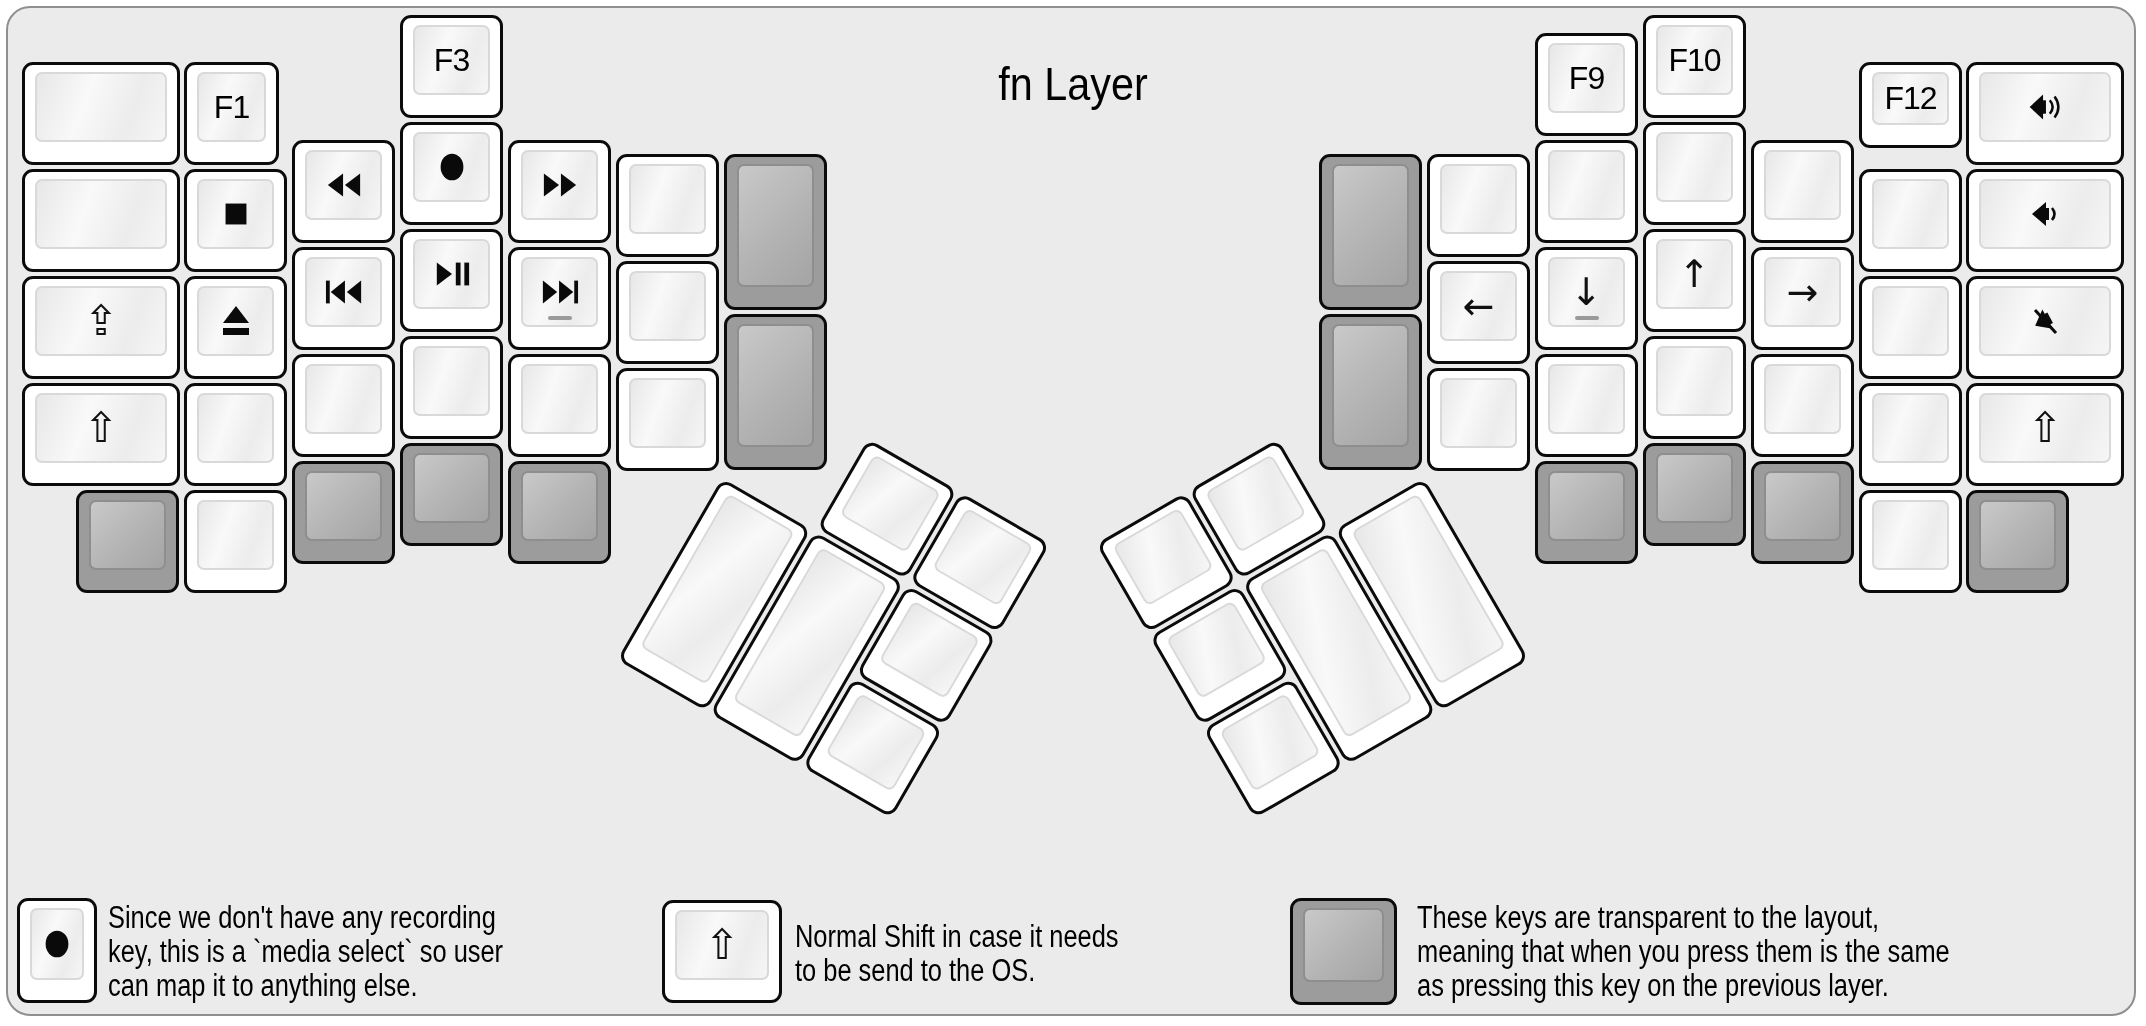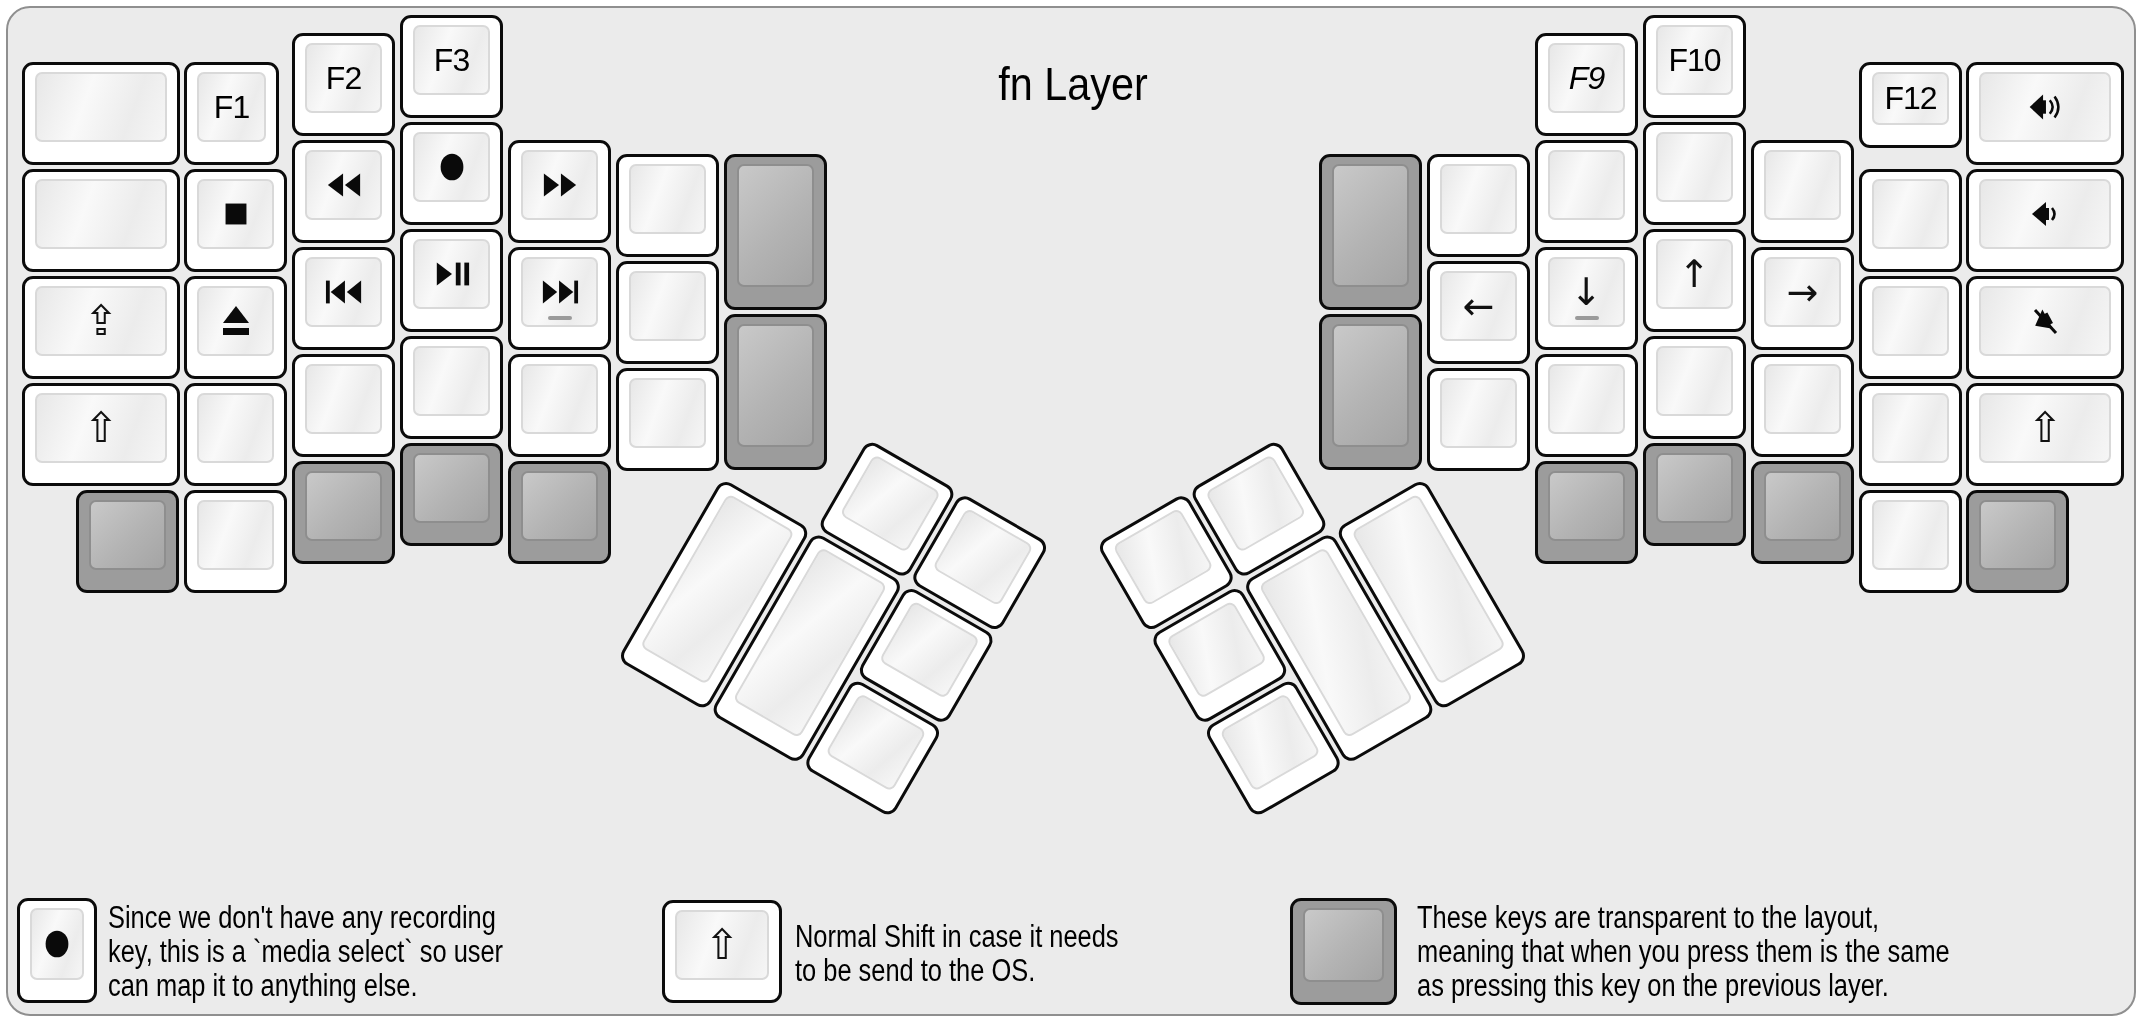--- a/index.html
+++ b/index.html
@@ -92,25 +92,20 @@
             </svg>
           </span>
         </div>
       </div>
       <div class="key white" style="left: 184px; top: 383px; width: 103px; height: 103px;">
         <div class="cap"></div>
       </div>
       <div class="key white" style="left: 184px; top: 490px; width: 103px; height: 103px;">
         <div class="cap"></div>
       </div>
-      <div class="key white" style="left: 292px; top: 33px; width: 103px; height: 103px;">
-        <div class="cap">
-          <span class="klabel">F2</span>
-        </div>
-      </div>
       <div class="key white" style="left: 292px; top: 140px; width: 103px; height: 103px;">
         <div class="cap">
           <span class="kicon">
             <svg width="42" height="38" viewBox="0 0 44 40">
               <path d="M21 8 L5 20 L21 32 Z" fill="#0a0a0a"></path>
               <path d="M39 8 L23 20 L39 32 Z" fill="#0a0a0a"></path>
             </svg>
           </span>
         </div>
       </div>
@@ -217,21 +212,21 @@
         <div class="cap"></div>
       </div>
       <div class="key white" style="left: 1427px; top: 261px; width: 103px; height: 103px;">
         <div class="cap">
           <span class="kglyph arrow">←</span>
         </div>
       </div>
       <div class="key white" style="left: 1427px; top: 368px; width: 103px; height: 103px;">
         <div class="cap"></div>
       </div>
-      <div class="key white" style="left: 1535px; top: 33px; width: 103px; height: 103px; font-style: italic;">
+      <div class="key white" style="left: 1535px; top: 33px; width: 103px; height: 103px;">
         <div class="cap">
           <span class="klabel">F9</span>
         </div>
       </div>
       <div class="key white" style="left: 1535px; top: 140px; width: 103px; height: 103px;">
         <div class="cap"></div>
       </div>
       <div class="key white" style="left: 1535px; top: 247px; width: 103px; height: 103px;">
         <div class="cap">
           <span class="kglyph arrow">↓</span>

